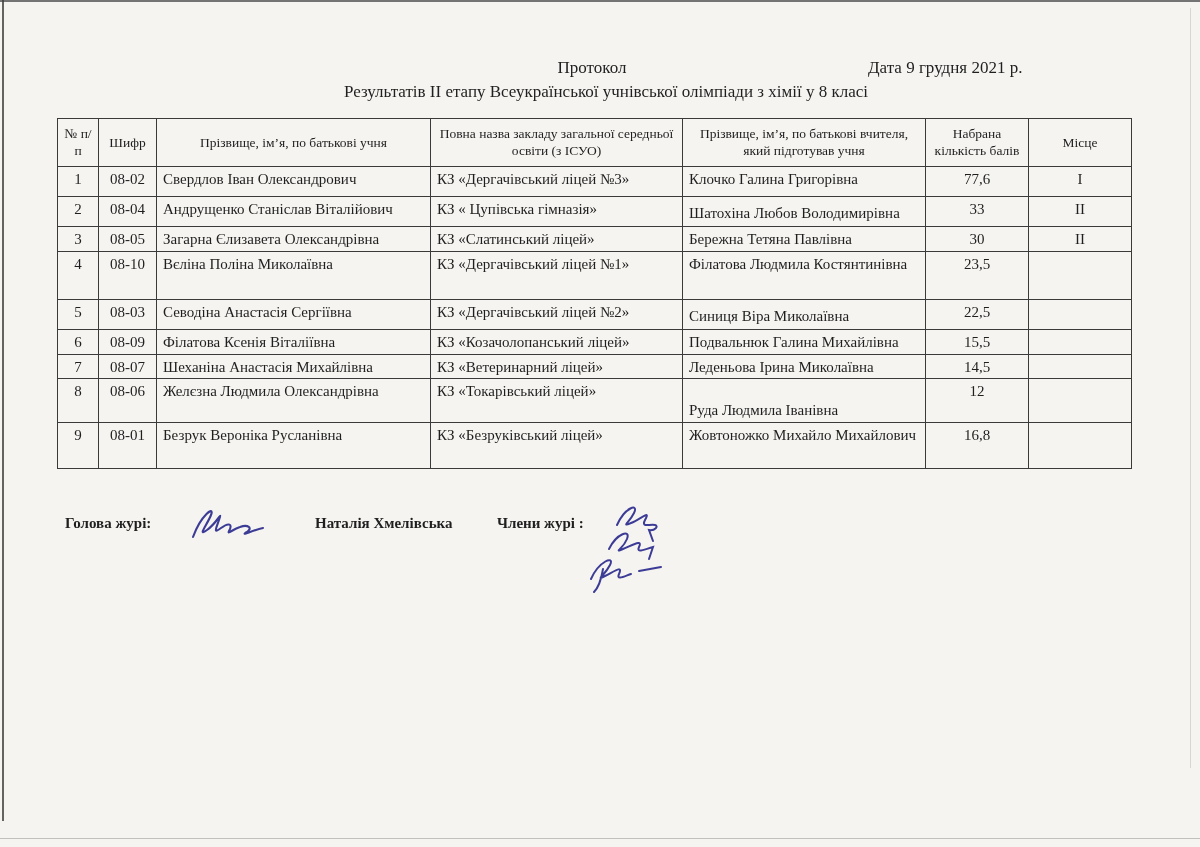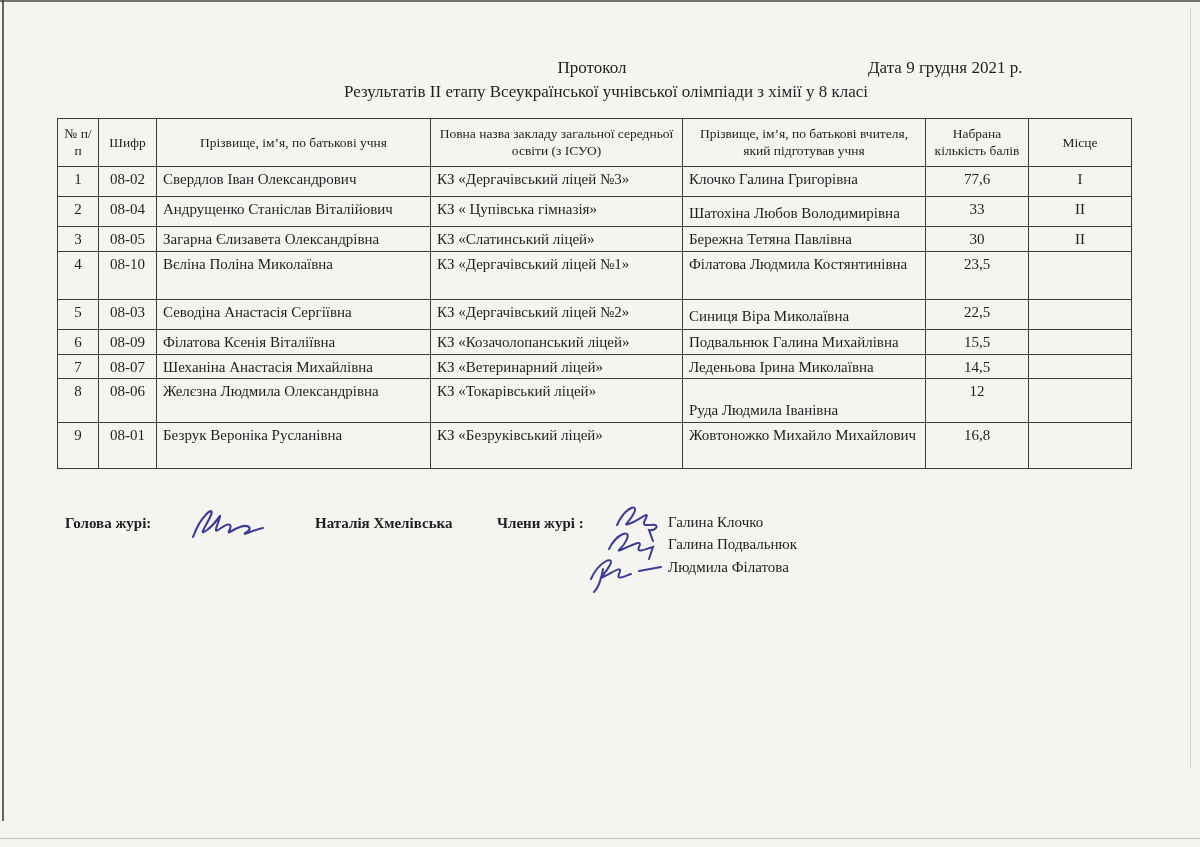--- a/index.html
+++ b/index.html
@@ -194,18 +194,13 @@
 
   <span class="lbl-bold members-label">Члени журі :</span>
 
   <svg class="sig-members" width="92" height="96" viewBox="0 0 92 96">
     <path d="M34,28 C42,10 56,6 51,16 C46,26 38,30 48,26 C58,22 68,12 62,23 C58,31 66,27 72,28 C76,29 72,34 66,33 L70,44" fill="none" stroke="#3c3c96" stroke-width="2" stroke-linecap="round"></path>
     <path d="M26,52 C34,36 48,32 44,42 C40,52 30,56 40,52 C50,48 60,42 56,50 C53,57 62,52 70,50 L66,62" fill="none" stroke="#3c3c96" stroke-width="2" stroke-linecap="round"></path>
     <path d="M8,82 C16,64 32,58 27,68 C22,78 12,84 22,79 C32,74 40,68 36,77 C33,84 42,79 48,77 M20,72 C18,84 14,92 11,95" fill="none" stroke="#3c3c96" stroke-width="2" stroke-linecap="round"></path>
     <path d="M56,74 L78,70" fill="none" stroke="#3c3c96" stroke-width="2" stroke-linecap="round"></path>
   </svg>
 
-  <div class="member-names">
-    <div>Галина Клочко</div>
-    <div>Галина Подвальнюк</div>
-    <div>Людмила Філатова</div>
-  </div>
 </div>
 
 </body></html>

